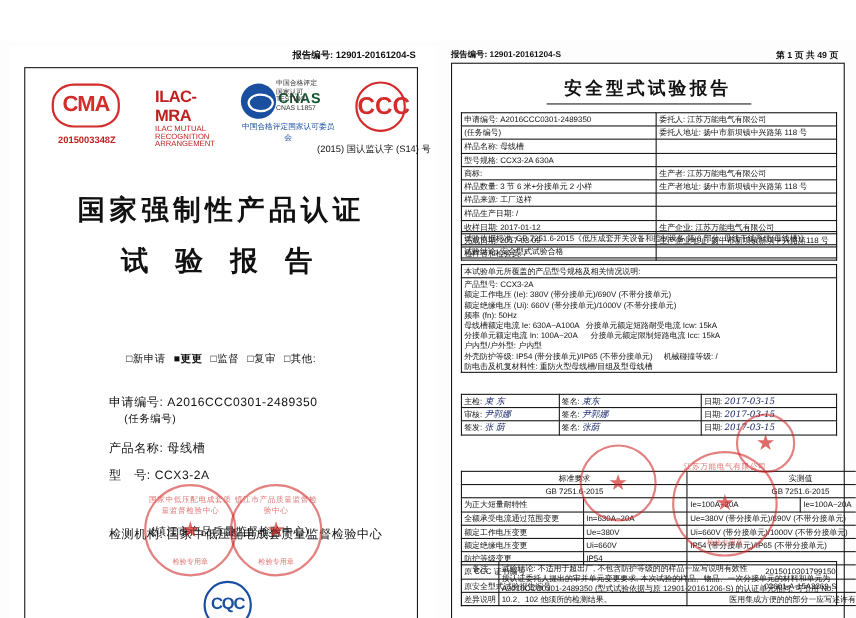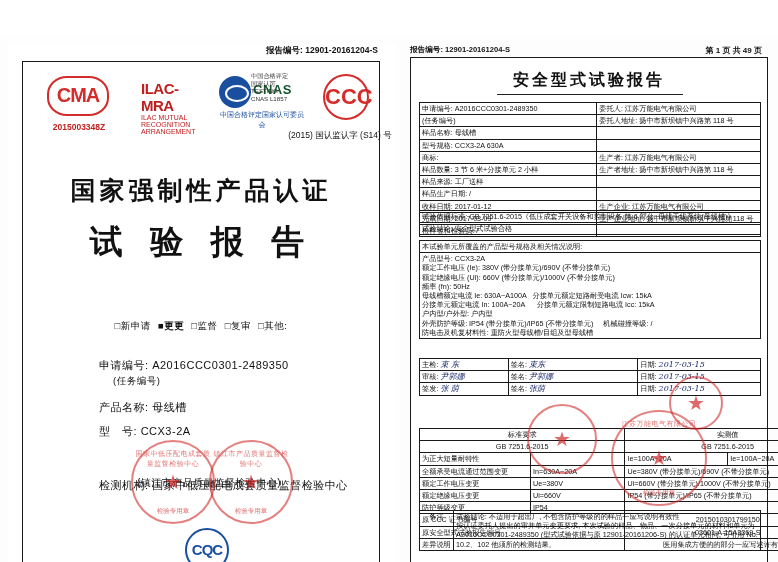--- a/index.html
+++ b/index.html
@@ -158,21 +158,21 @@
     font-size: 25px;
     font-weight: bold;
     letter-spacing: 4px;
   }
   #left-title2 {
     position: absolute;
     left: 0; top: 158px;
     width: 100%;
     text-align: center;
     font-family: "DejaVu Serif", serif;
-    font-size: 33px;
+    font-size: 25px;
     font-weight: bold;
     letter-spacing: 8px;
   }
 
   #checkbox-row {
     position: absolute;
     left: 0; top: 258px;
     width: 100%;
     text-align: center;
     font-size: 9.5px;

